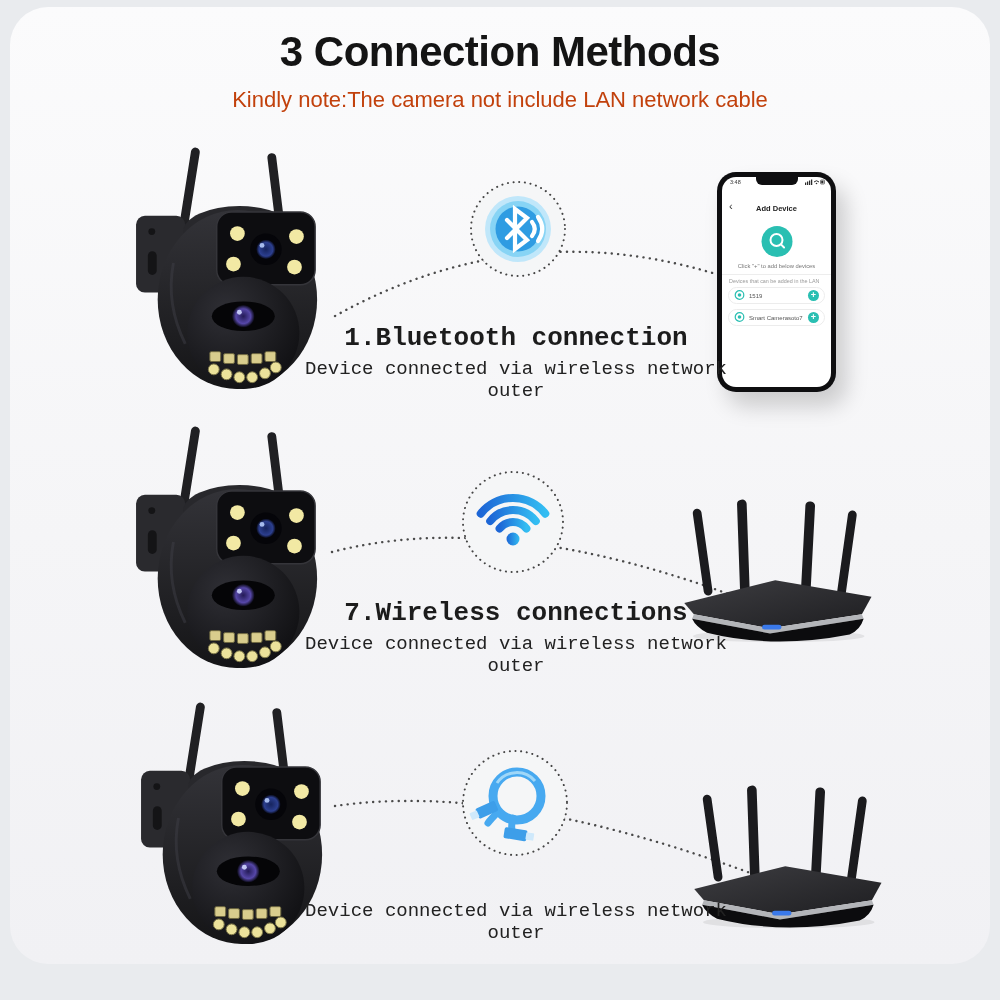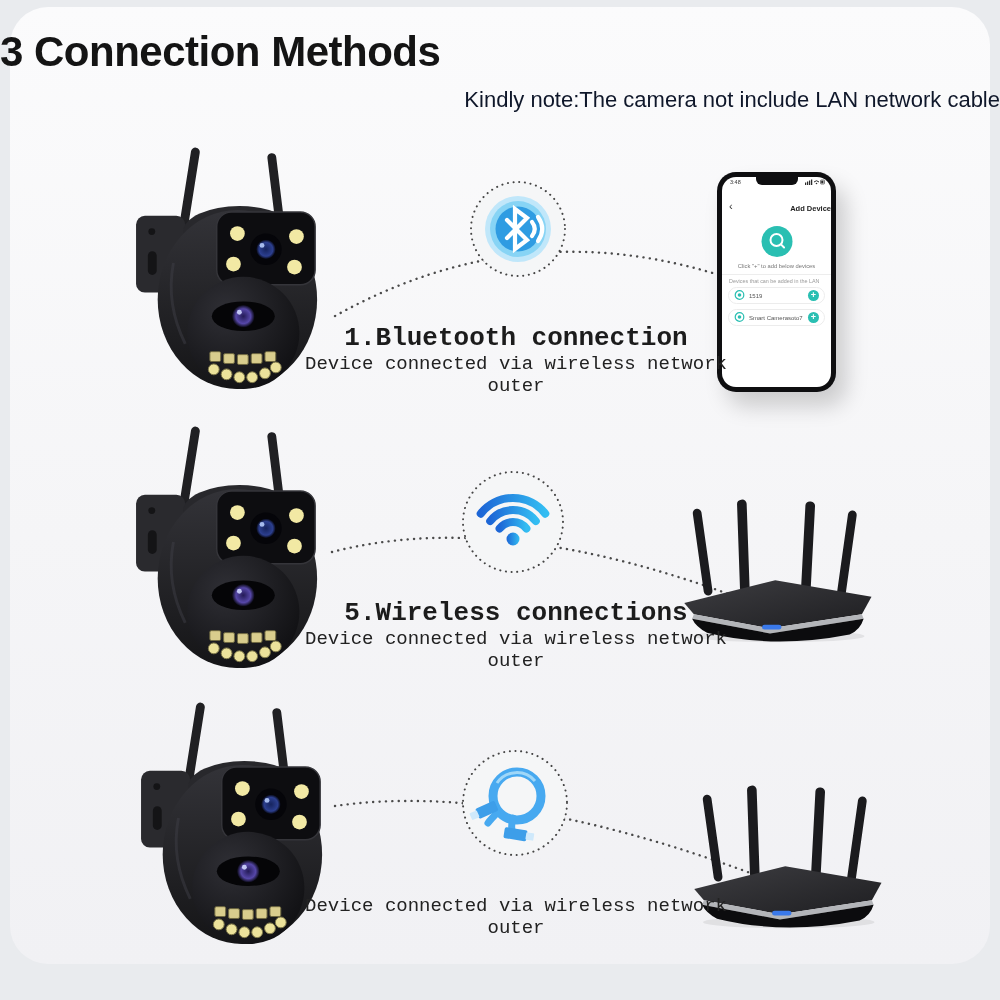--- a/index.html
+++ b/index.html
@@ -1,42 +1,42 @@
 <!DOCTYPE html>
 <html><head>
 <meta charset="utf-8">
 <style>
   html,body{margin:0;padding:0;background:#e9ebee;}
   .canvas{position:relative;width:1000px;height:1000px;overflow:hidden;
           font-family:"Liberation Sans", sans-serif;background:#e9ebee;}
   .card{position:absolute;left:10px;top:7px;right:10px;bottom:36px;border-radius:38px;
         background:linear-gradient(180deg,#fbfbfc 0%,#f5f5f7 55%,#f1f1f4 100%);}
   
-  .page-title{position:absolute;left:0;top:28px;width:1000px;text-align:left;
+  .page-title{position:absolute;left:0;top:28px;width:1000px;text-align:center;
               font-size:42px;font-weight:700;color:#141414;letter-spacing:-0.5px;}
-  .page-note{position:absolute;left:0;top:87px;width:1000px;text-align:right;
-             font-size:22px;color:#0f172a;}
+  .page-note{position:absolute;left:0;top:87px;width:1000px;text-align:center;
+             font-size:22px;color:#c2410c;}
   
   .abs{position:absolute;}
   svg{display:block;}
   
   .sec-text{position:absolute;left:300px;width:432px;text-align:center;font-family:Liberation Mono, monospace;}
   .sec-title{font-size:26px;font-weight:700;color:#1c1c1c;line-height:1.1;}
-  .sec-sub{font-size:19px;color:#222;}
+  .sec-sub{font-size:19px;color:#222;margin-top:5px;}
   
   .phone{position:absolute;left:717px;top:172px;width:119px;height:220px;
          background:#0e0e10;border-radius:19px;padding:5px;box-sizing:border-box;
          box-shadow:10px 14px 22px rgba(0,0,0,.18);}
   .screen{position:relative;width:100%;height:100%;background:#fff;border-radius:14px;overflow:hidden;}
   .notch{position:absolute;left:50%;top:0;transform:translateX(-50%);width:42px;height:8px;
          background:#0e0e10;border-radius:0 0 6px 6px;}
   .sb-time{position:absolute;left:8px;top:2px;font-size:5.5px;color:#333;}
   .sb-icons{position:absolute;right:6px;top:2px;}
   .back-ic{position:absolute;left:7px;top:24px;font-size:11px;color:#333;line-height:1;}
-  .nav-title{position:absolute;left:0;top:27px;width:100%;text-align:right;
+  .nav-title{position:absolute;left:0;top:27px;width:100%;text-align:center;
              font-size:7.5px;font-weight:700;color:#222;}
   .search-circle{position:absolute;left:50%;top:49px;transform:translateX(-50%);
                  width:31px;height:31px;border-radius:50%;background:#2abfb2;}
   .mag-ring{position:absolute;left:8px;top:7px;width:10px;height:10px;border:2.4px solid #fff;border-radius:50%;}
   .mag-handle{position:absolute;left:18px;top:19px;width:6px;height:2.4px;background:#fff;
               border-radius:2px;transform:rotate(45deg);}
   .hint{position:absolute;left:0;top:86px;width:100%;text-align:center;font-size:5.8px;color:#777;}
   .screen-divider{position:absolute;left:0;top:97px;width:100%;height:1px;background:#ededed;}
   .list-header{position:absolute;left:7px;top:101px;font-size:5.4px;color:#9a9a9a;}
   .device-row{position:absolute;left:6px;right:6px;height:17px;border:1px solid #ececec;
@@ -228,21 +228,21 @@
       <path d="M41.6 61.5 A17 17 0 0 1 68.4 61.5" fill="none" stroke="url(#g-wifi)" stroke-width="8" stroke-linecap="round"></path>
       <path d="M32.2 54.1 A29 29 0 0 1 77.8 54.1" fill="none" stroke="url(#g-wifi)" stroke-width="8" stroke-linecap="round"></path>
       <path d="M22.7 46.7 A41 41 0 0 1 87.3 46.7" fill="none" stroke="url(#g-wifi)" stroke-width="8" stroke-linecap="round"></path>
     </svg>
 
     <svg class="abs" style="left:672px;top:496px" width="210" height="149" viewBox="0 0 240 170">
         <use href="#sym-router"></use>
       </svg>
 
     <div class="sec-text" style="top:599px">
-      <div class="sec-title">5.Wireless connections</div>
+      <div class="sec-title">7.Wireless connections</div>
       <div class="sec-sub">Device connected via wireless network outer</div>
     </div>
   </div>
 
   <div>
     <svg class="abs" style="left:325px;top:768px" width="480" height="130" viewBox="0 0 480 130">
       <path d="M10 38 Q190 12 462 119" fill="none" stroke="#4a4a4a" stroke-width="2.4" stroke-linecap="round" stroke-dasharray="0.1 6.3"></path>
     </svg>
 
     <svg class="abs" style="left:133px;top:700px" width="207" height="248" viewBox="0 0 210 252">

